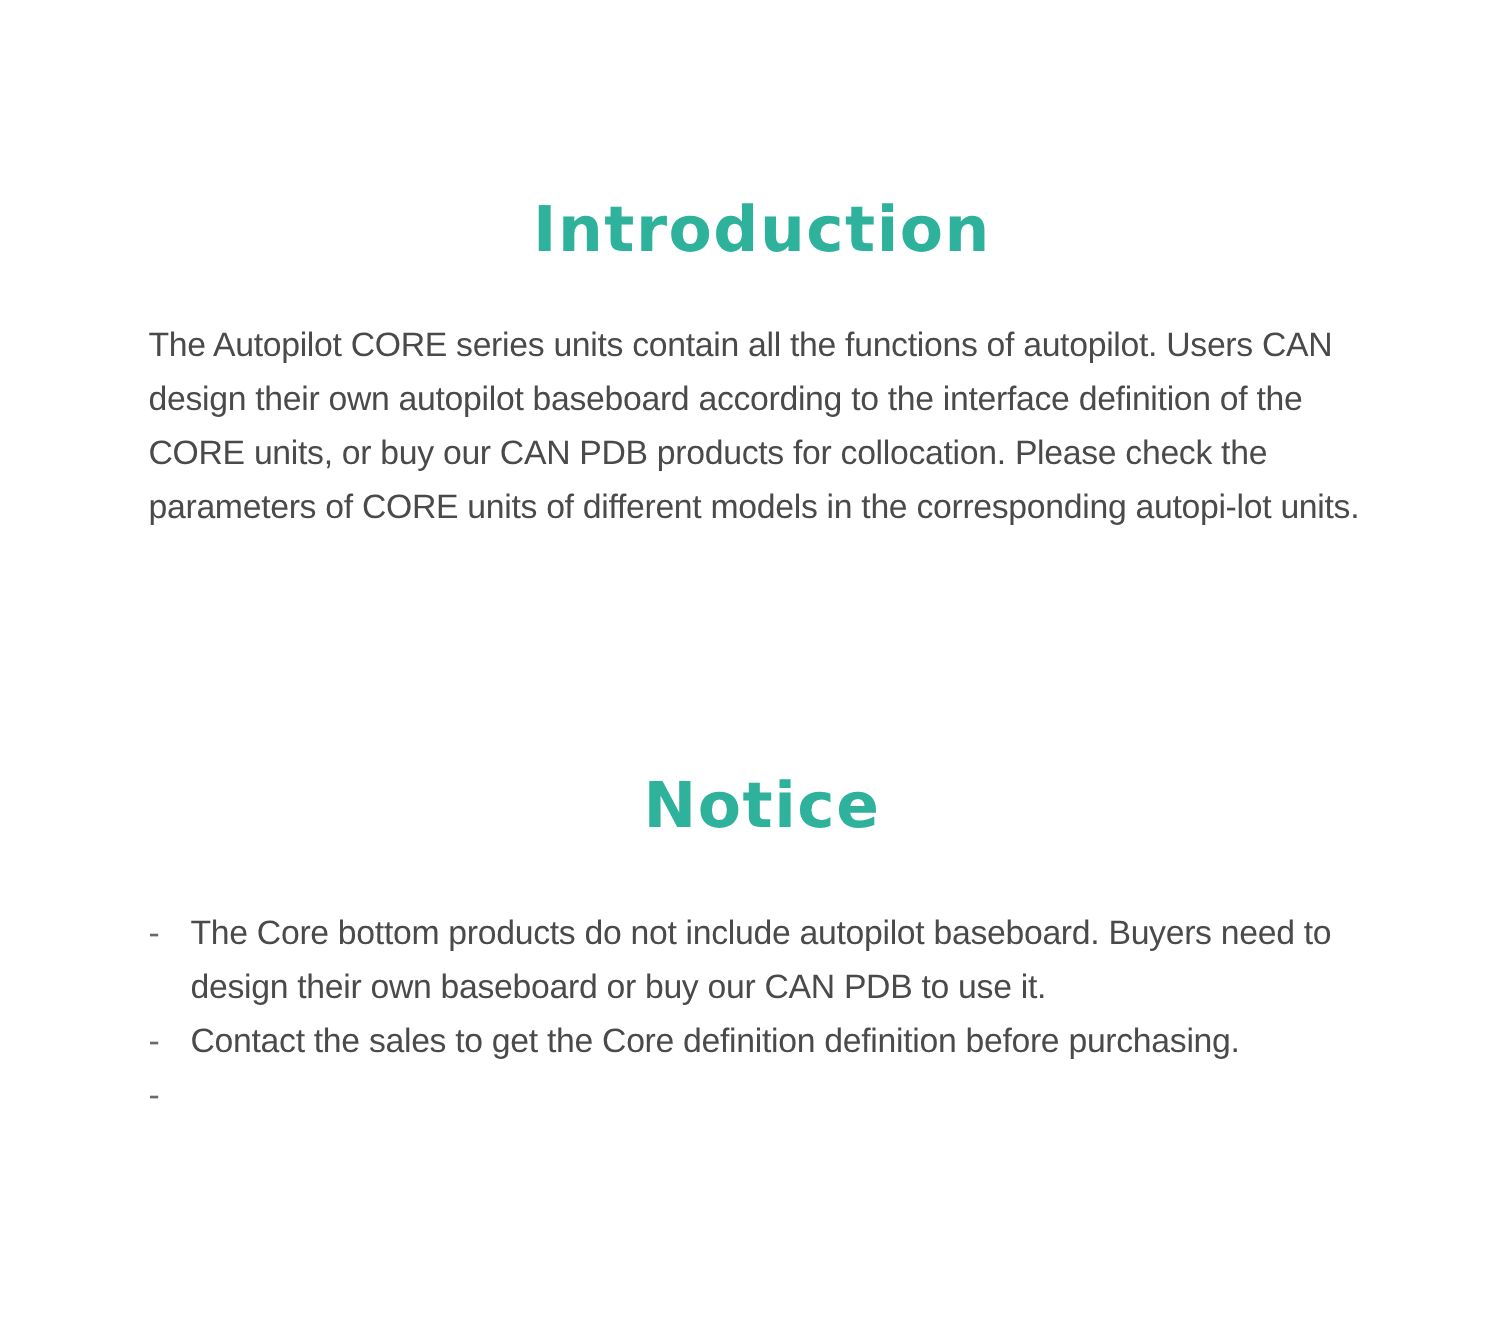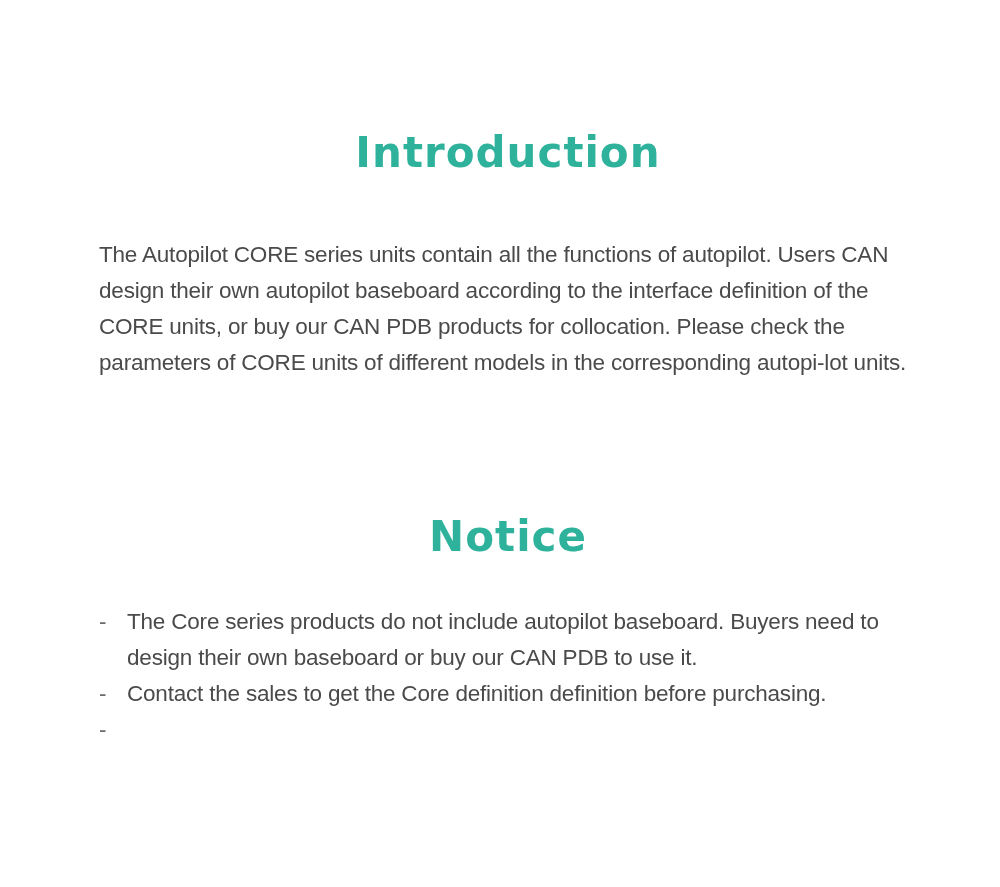--- a/index.html
+++ b/index.html
@@ -9,40 +9,40 @@
       font-family: "DejaVu Sans", sans-serif; font-weight: bold;
       color: #2fb29c; font-size: 42px; margin: 0; letter-spacing: 1px;
     }
     #intro-title { top: 128px; left: 8px; }
     #notice-title { top: 512px; left: 8px; }
     .para {
       position: absolute; left: 99px; width: 815px;
       font-family: "Liberation Sans", sans-serif; font-size: 22.5px;
       line-height: 36px; color: #4a4a4a; margin: 0; letter-spacing: -0.2px;
     }
-    #intro-text { top: 237px; }
+    #intro-text { top: 212px; }
     .notice-list { position: absolute; left: 99px; top: 604px; width: 815px; margin: 0; padding: 0; list-style: none; }
     .notice-item {
       position: relative; padding-left: 28px;
       font-family: "Liberation Sans", sans-serif; font-size: 22.5px;
       line-height: 36px; color: #4a4a4a; letter-spacing: -0.2px;
     }
     .bullet { position: absolute; left: 0; top: 0; color: #6a6a6a; }
   </style>
 </head>
 <body>
 
 <h1 id="intro-title" class="heading">Introduction</h1>
 <p id="intro-text" class="para">The Autopilot CORE series units contain all the functions of autopilot. Users CAN design their own autopilot baseboard according to the interface definition of the CORE units, or buy our CAN PDB products for collocation. Please check the parameters of CORE units of different models in the corresponding autopi-lot units.</p>
 
 <h1 id="notice-title" class="heading">Notice</h1>
 <ul class="notice-list">
   <li class="notice-item">
     <span class="bullet">-</span>
-    <span>The Core series products do not include autopilot baseboard. Buyers need to design their own baseboard or  buy  our CAN PDB to use it.</span>
+    <span>The Core bottom products do not include autopilot baseboard. Buyers need to design their own baseboard or  buy  our CAN PDB to use it.</span>
   </li>
   <li class="notice-item">
     <span class="bullet">-</span>
     <span>Contact the sales to get the Core definition definition before purchasing.</span>
   </li>
   <li class="notice-item">
     <span class="bullet">-</span>
   </li>
 </ul>
 

